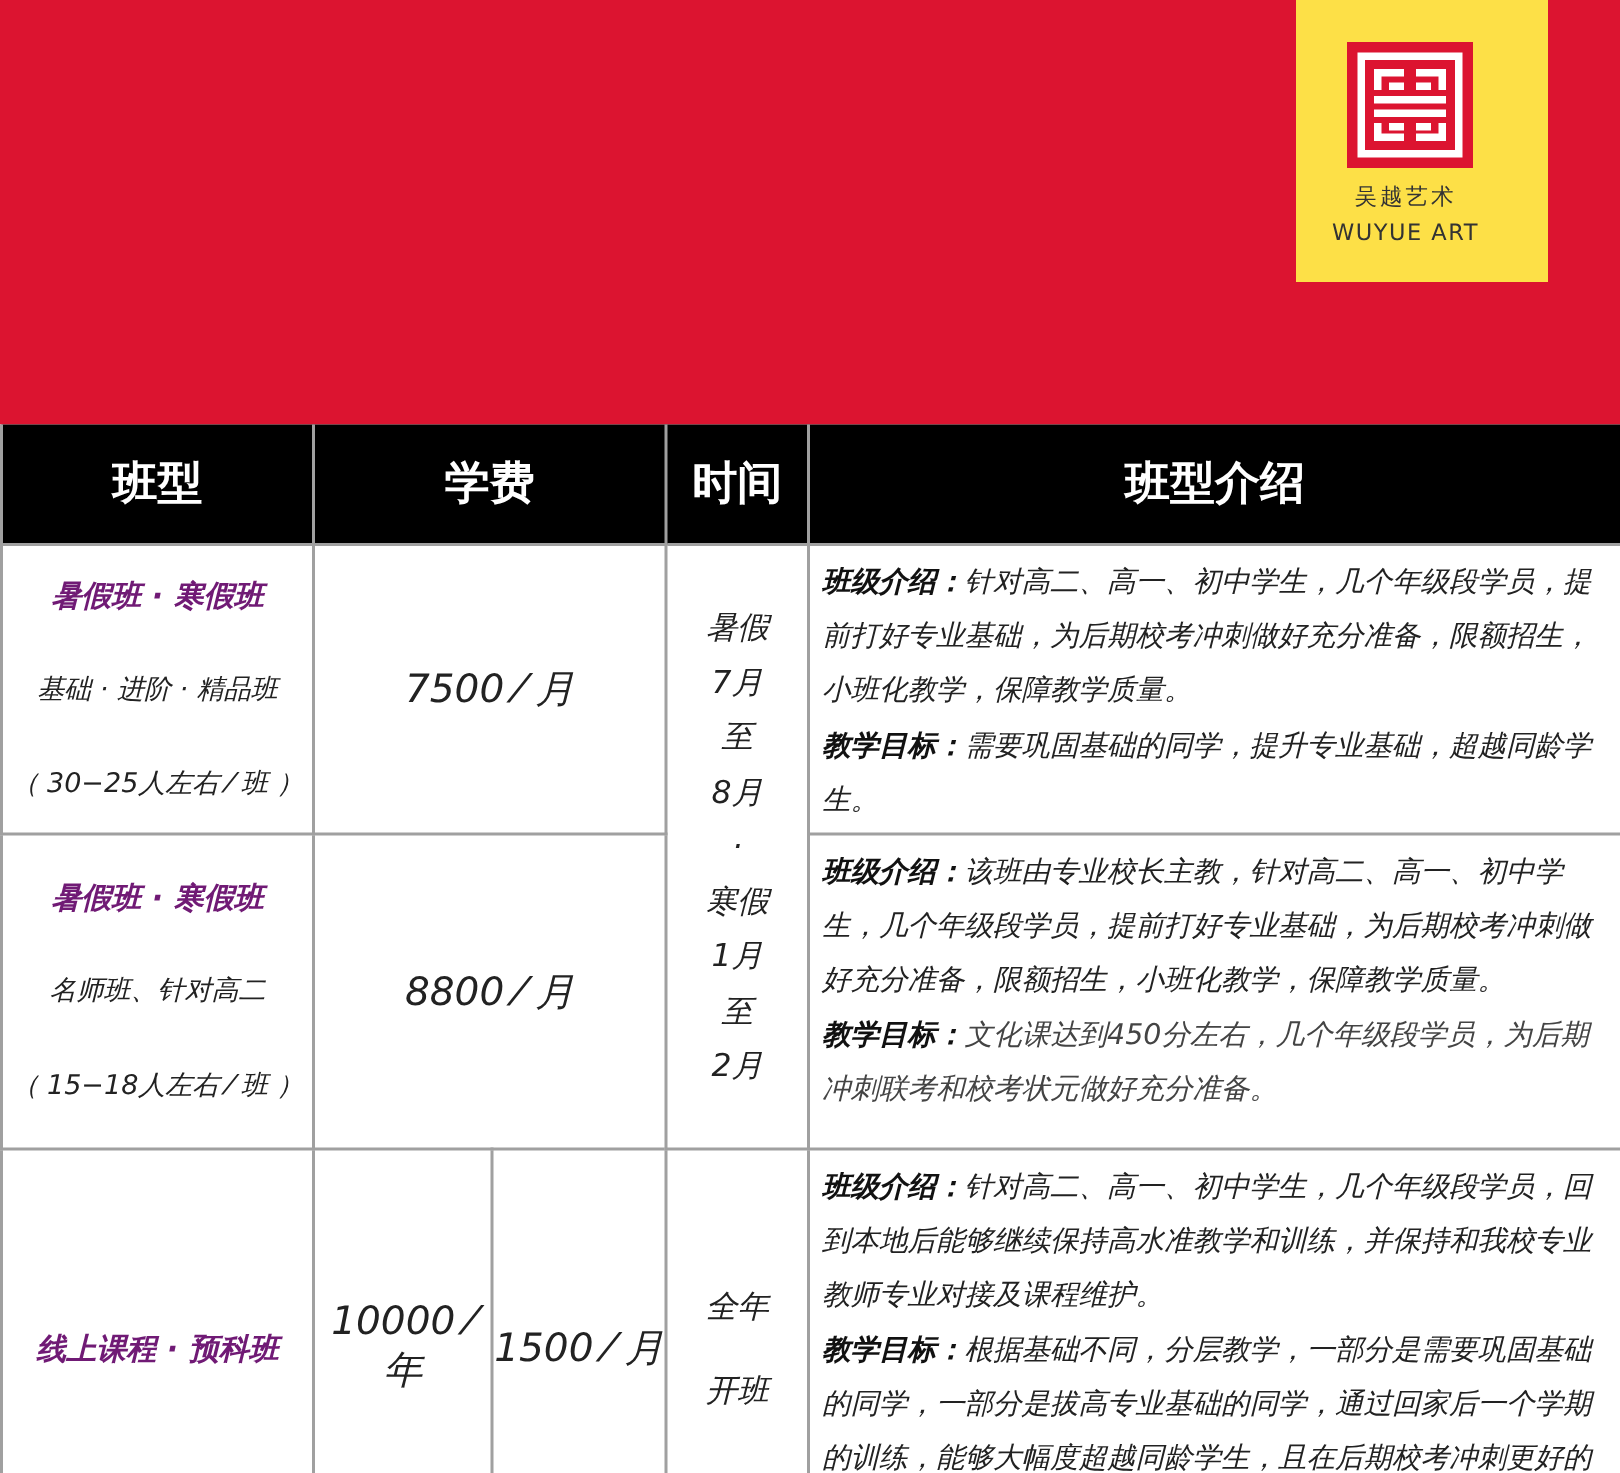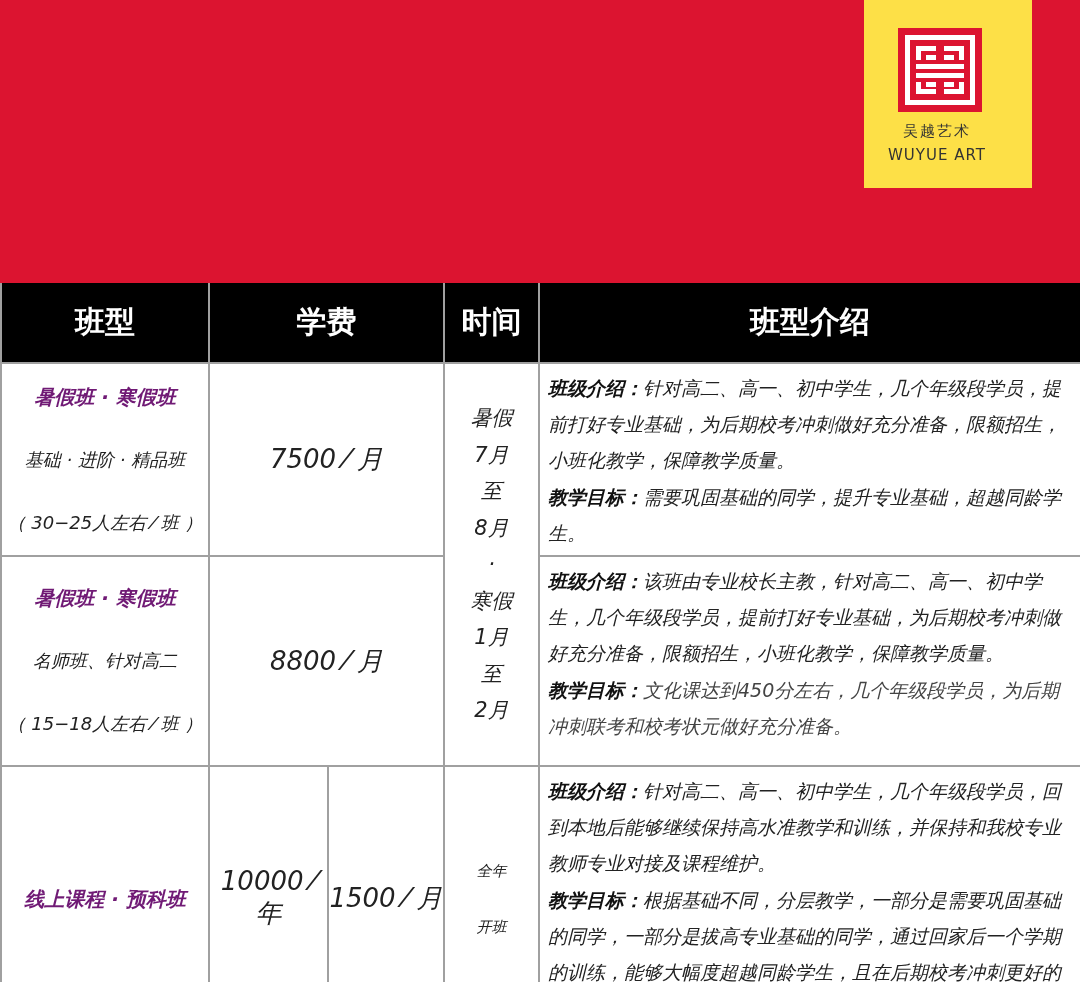--- a/index.html
+++ b/index.html
@@ -20,21 +20,21 @@
   table.fees th { background: #000000; color: #ffffff; font-size: 30px; font-weight: 900; height: 80px; text-align: center; }
   table.fees tr:first-child th { border-top: none; }
   table.fees th:first-child, table.fees td:first-child { border-left: 2px solid #a0a0a0; }
   td { vertical-align: middle; text-align: center; font-size: 19px; color: #222; font-style: italic; }
 
   .cls-name { color: #701a75; font-weight: 700; font-size: 20px; line-height: 34px; }
   .cls-sub { font-size: 18px; line-height: 34px; color: #222; margin-top: 29px; }
   .price { font-size: 26px; }
   .time-cell { font-size: 21px; line-height: 36.5px; border-radius: 14px; }
   .time-cell div { display: block; }
-  .time-year { line-height: 56px; font-size: 15px; }
+  .time-year { line-height: 56px; font-size: 21px; }
 
   .intro { text-align: left; vertical-align: top; padding: 6px 4px 4px 8px; font-size: 19px; line-height: 36.2px; color: #222; }
   .intro b { font-weight: 700; color: #111; }
   .intro .grey { color: #444; }
 </style>
 </head>
 <body>
 
 <div class="banner">
 

